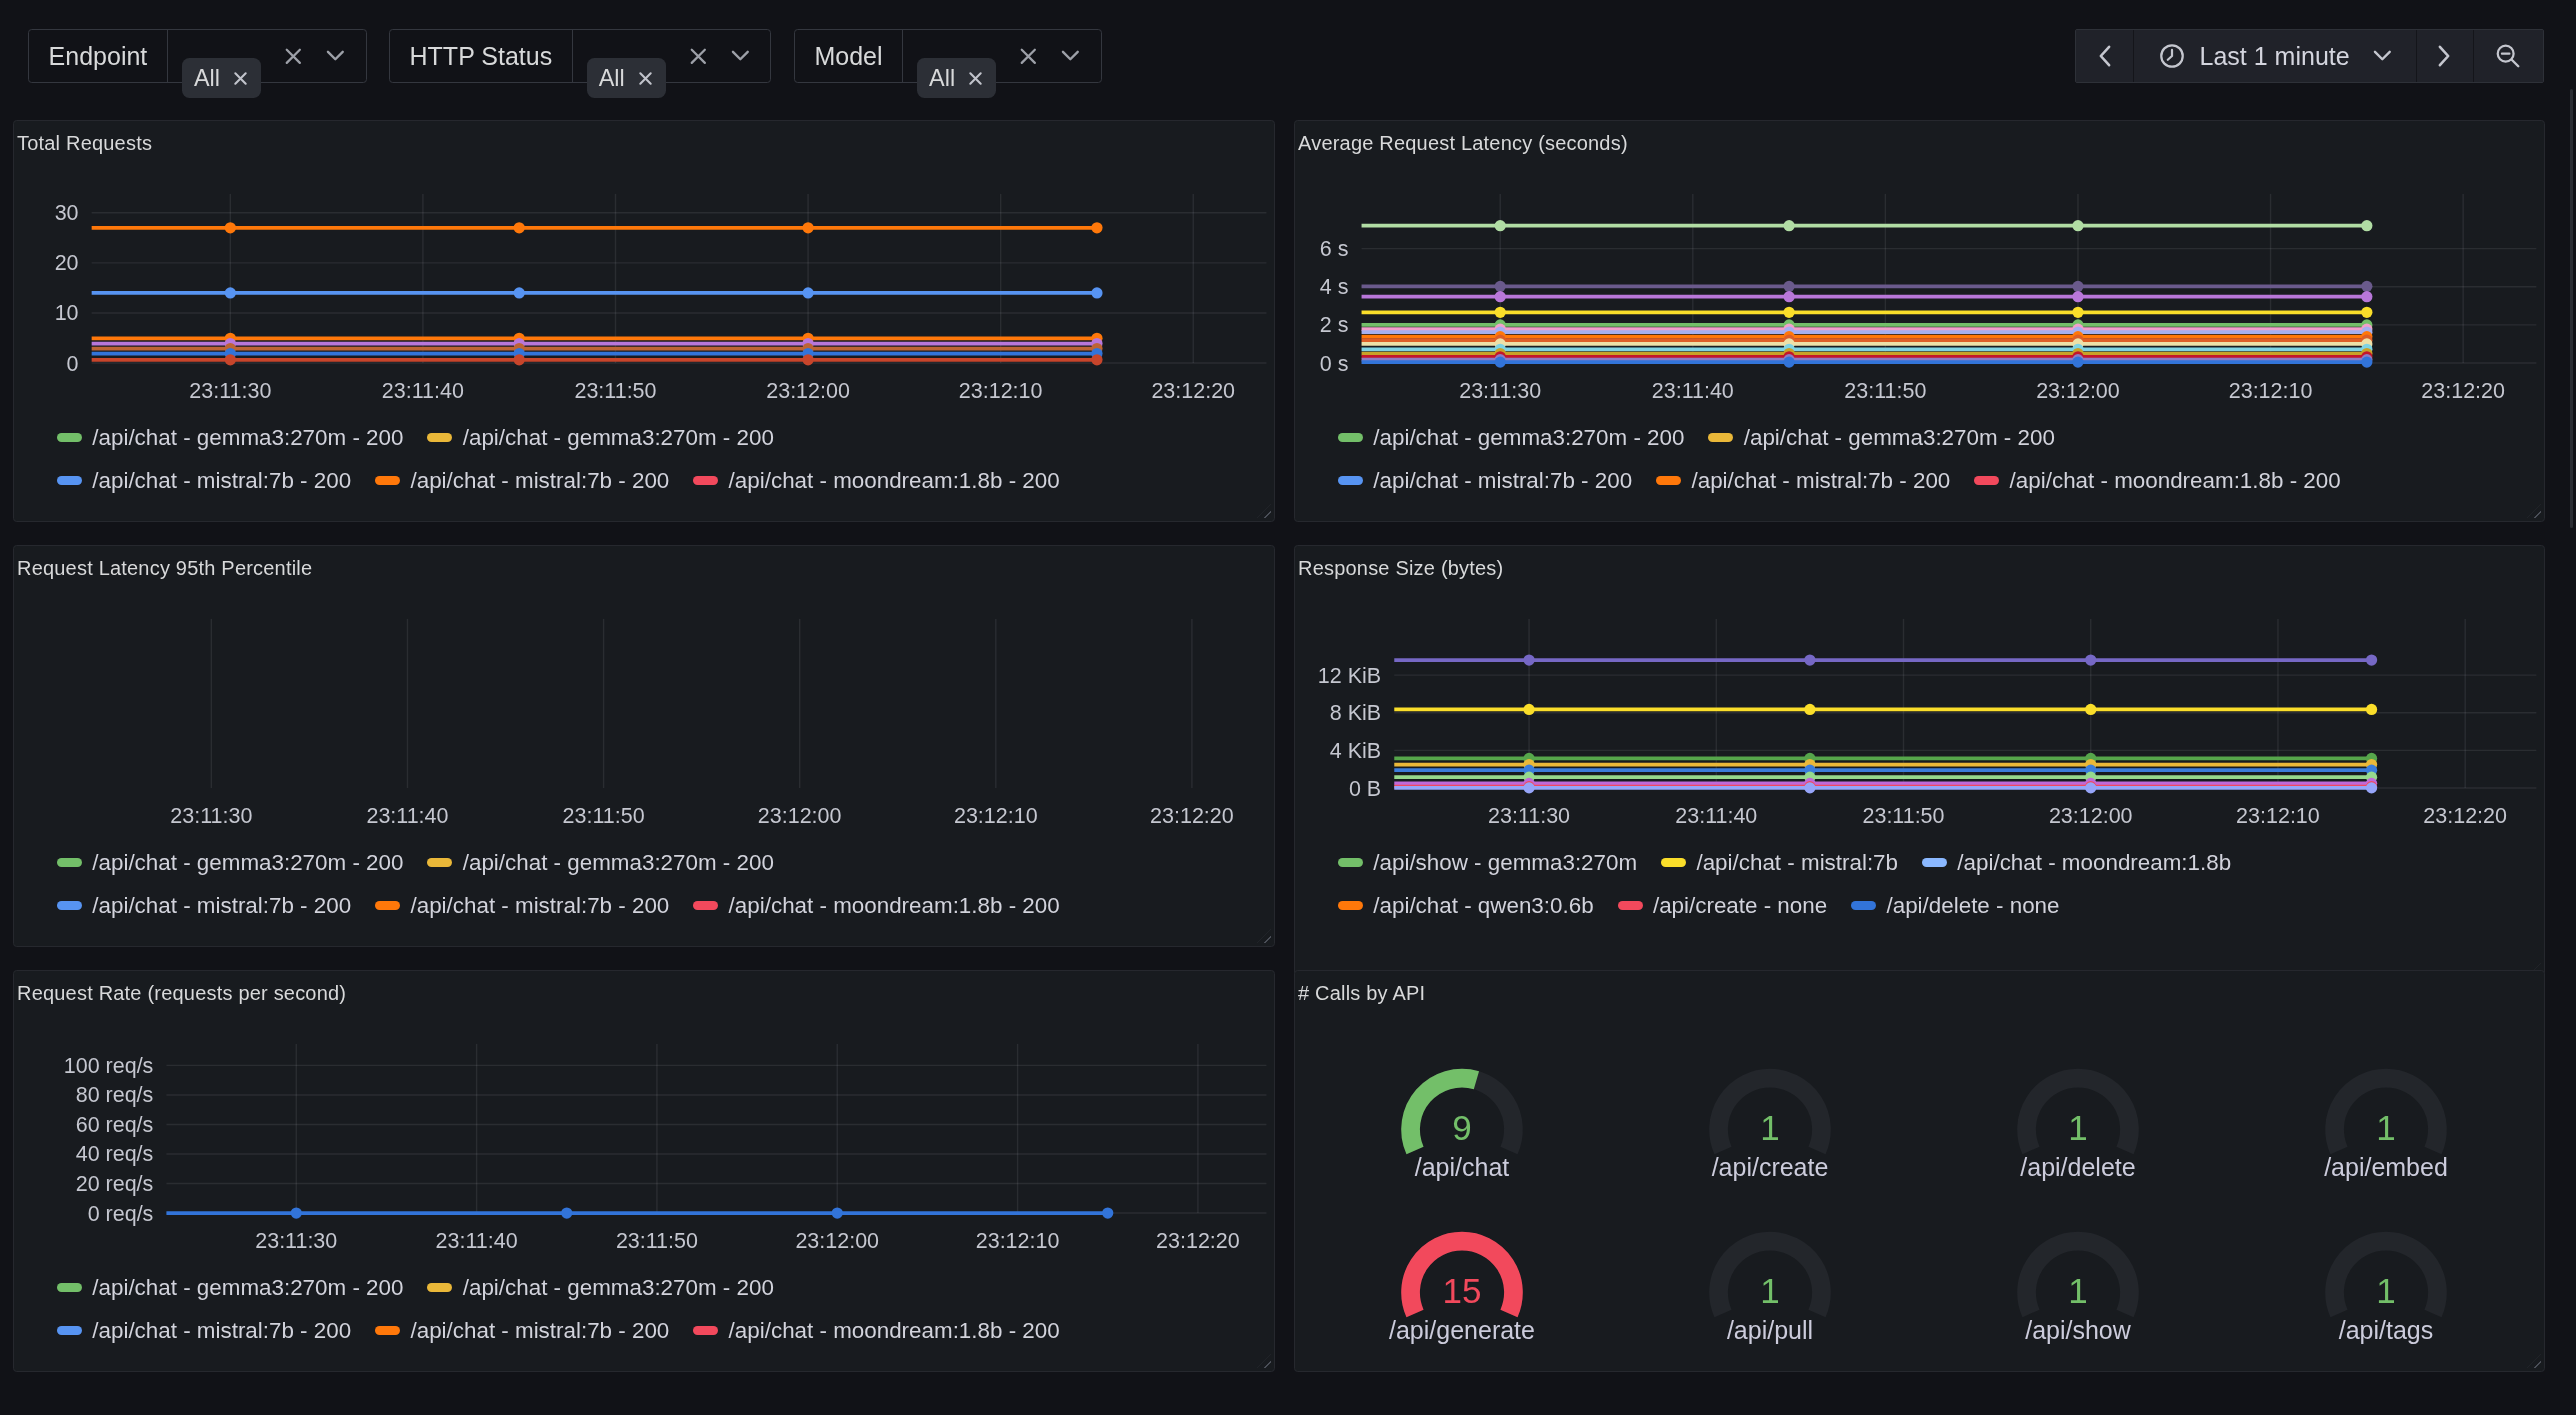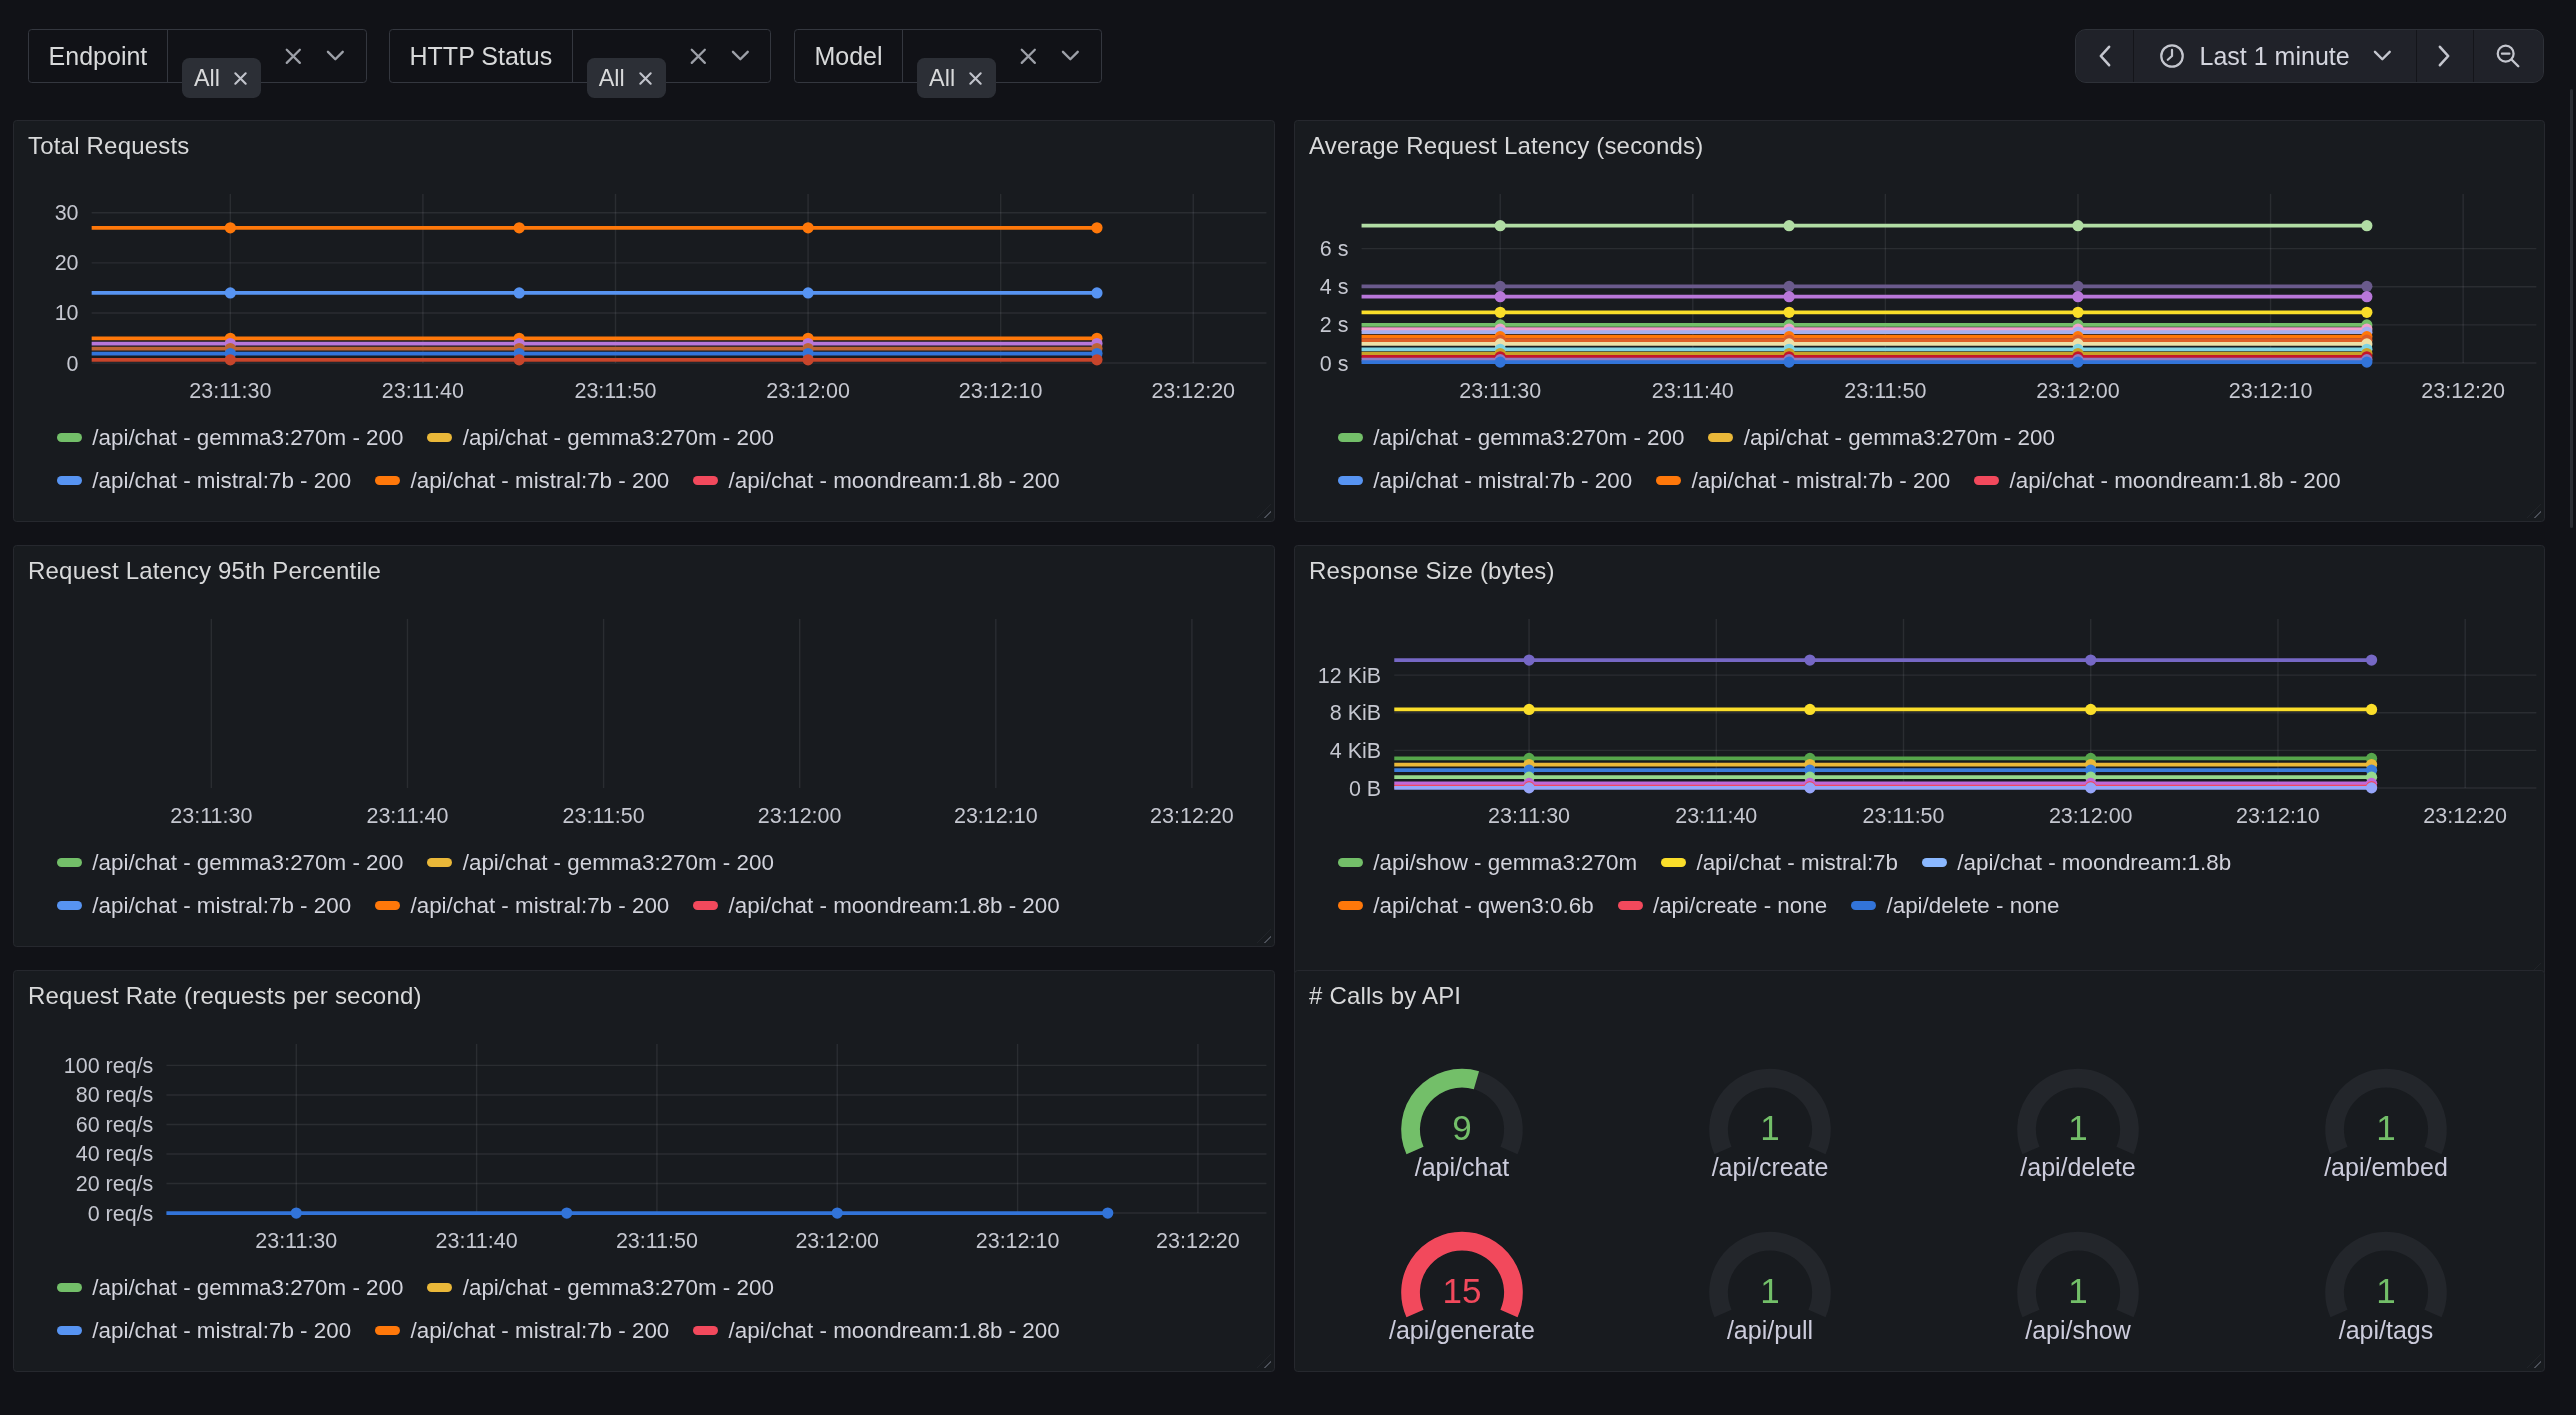--- a/index.html
+++ b/index.html
@@ -4,26 +4,26 @@
 <style>
   * { margin:0; padding:0; box-sizing:border-box; }
   html,body { width:2576px; height:1415px; background:#111217; font-family:"Liberation Sans",sans-serif; overflow:hidden; }
   .toolbar { position:absolute; left:28px; top:29px; width:2516px; height:54px; display:flex; justify-content:space-between; align-items:center; }
   .filters { display:flex; gap:22.4px; height:54px; }
   .filter-group { display:flex; align-items:stretch; border:0.9px solid #34373F; border-radius:3.7px; background:#111217; height:54px; }
   .filter-label { display:flex; align-items:center; padding:0 19.6px; color:#D8D9DA; font-size:25px; border-right:0.9px solid #34373F; }
   .filter-value { display:flex; align-items:center; padding:0 20.6px 0 14px; gap:22.4px; }
   .chip { background:#2C2F36; border-radius:7.5px; color:#D8D9DA; font-size:23.4px; padding:6.5px 12px; display:flex; gap:12px; align-items:center;margin-top:44px; }
   .time-controls { display:flex; gap:15px; height:54px; }
-  .btn-group { display:flex; border:0.9px solid #2E3138; border-radius:11px; background:#202229; overflow:hidden; }
+  .btn-group { display:flex; border:0.9px solid #2E3138; border-radius:2px; background:#202229; overflow:hidden; }
   .tbtn { display:flex; align-items:center; gap:14px; padding:0 20.6px; background:#202229; border:none; border-left:0.9px solid #14151a; color:#D4D5DE; font-size:25px; font-family:inherit; cursor:pointer; }
   .tbtn:first-child { border-left:none; }
   .tbtn.wide { padding:0 24px; }
   .panel { position:absolute; background:#181B1F; border:0.9px solid #26282E; border-radius:3.7px; }
-  .panel-title { position:absolute; left:14px; top:11.2px; font-size:24px; font-weight:500; color:#D8D9DA; letter-spacing:0.2px; z-index:2; }
+  .panel-title { position:absolute; left:3px; top:11.2px; font-size:20px; font-weight:500; color:#D8D9DA; letter-spacing:0.2px; z-index:2; }
   .plot-svg { position:absolute; left:0; top:0; }
   .legend { position:absolute; left:43px; top:295px; display:flex; flex-direction:column; }
   .legend-row { display:flex; gap:24px; height:43px; align-items:center; }
   .legend-item { display:flex; align-items:center; gap:10.3px; font-size:22.4px; color:#D2D3DC; white-space:nowrap; }
   .swatch { width:25px; height:8.4px; border-radius:4.7px; flex:0 0 auto; }
   .gauge-grid { position:absolute; left:13px; top:79px; display:grid; grid-template-columns:repeat(4,308px); grid-auto-rows:163px; }
   .gauge-cell { position:relative; }
   .gauge-cell svg { position:absolute; left:50%; top:14px; transform:translateX(-50%); }
   .gauge-value { position:absolute; left:0; top:58px; width:100%; text-align:center; font-size:35px; font-weight:500; }
   .gauge-label { position:absolute; left:0; top:103px; width:100%; text-align:center; font-size:25px; color:#CCCCDC; }

